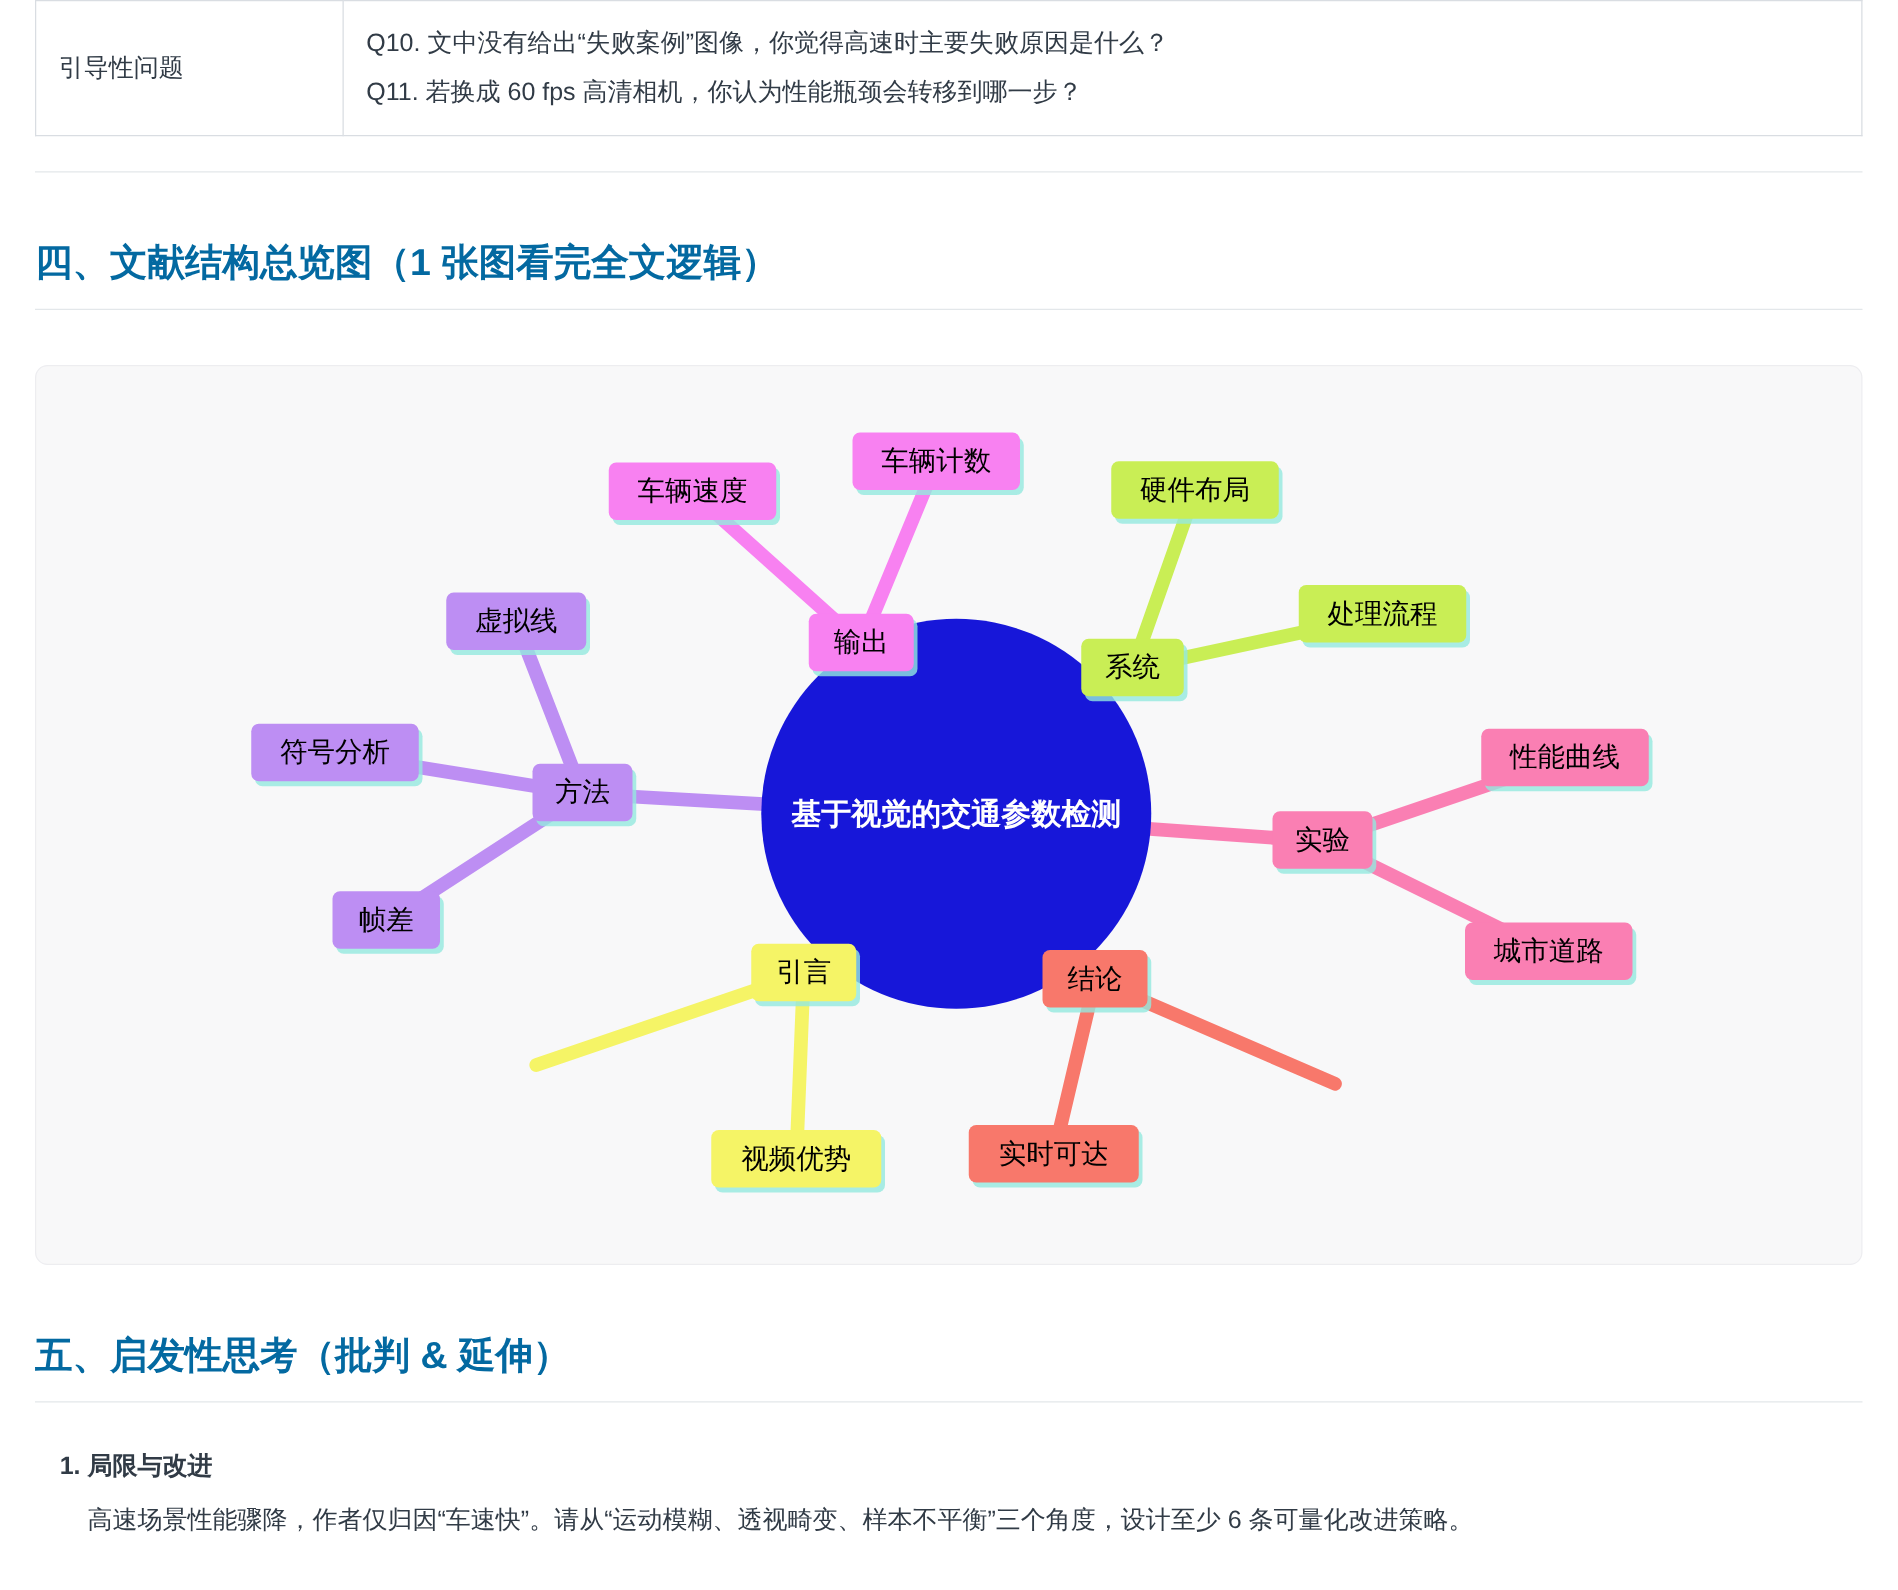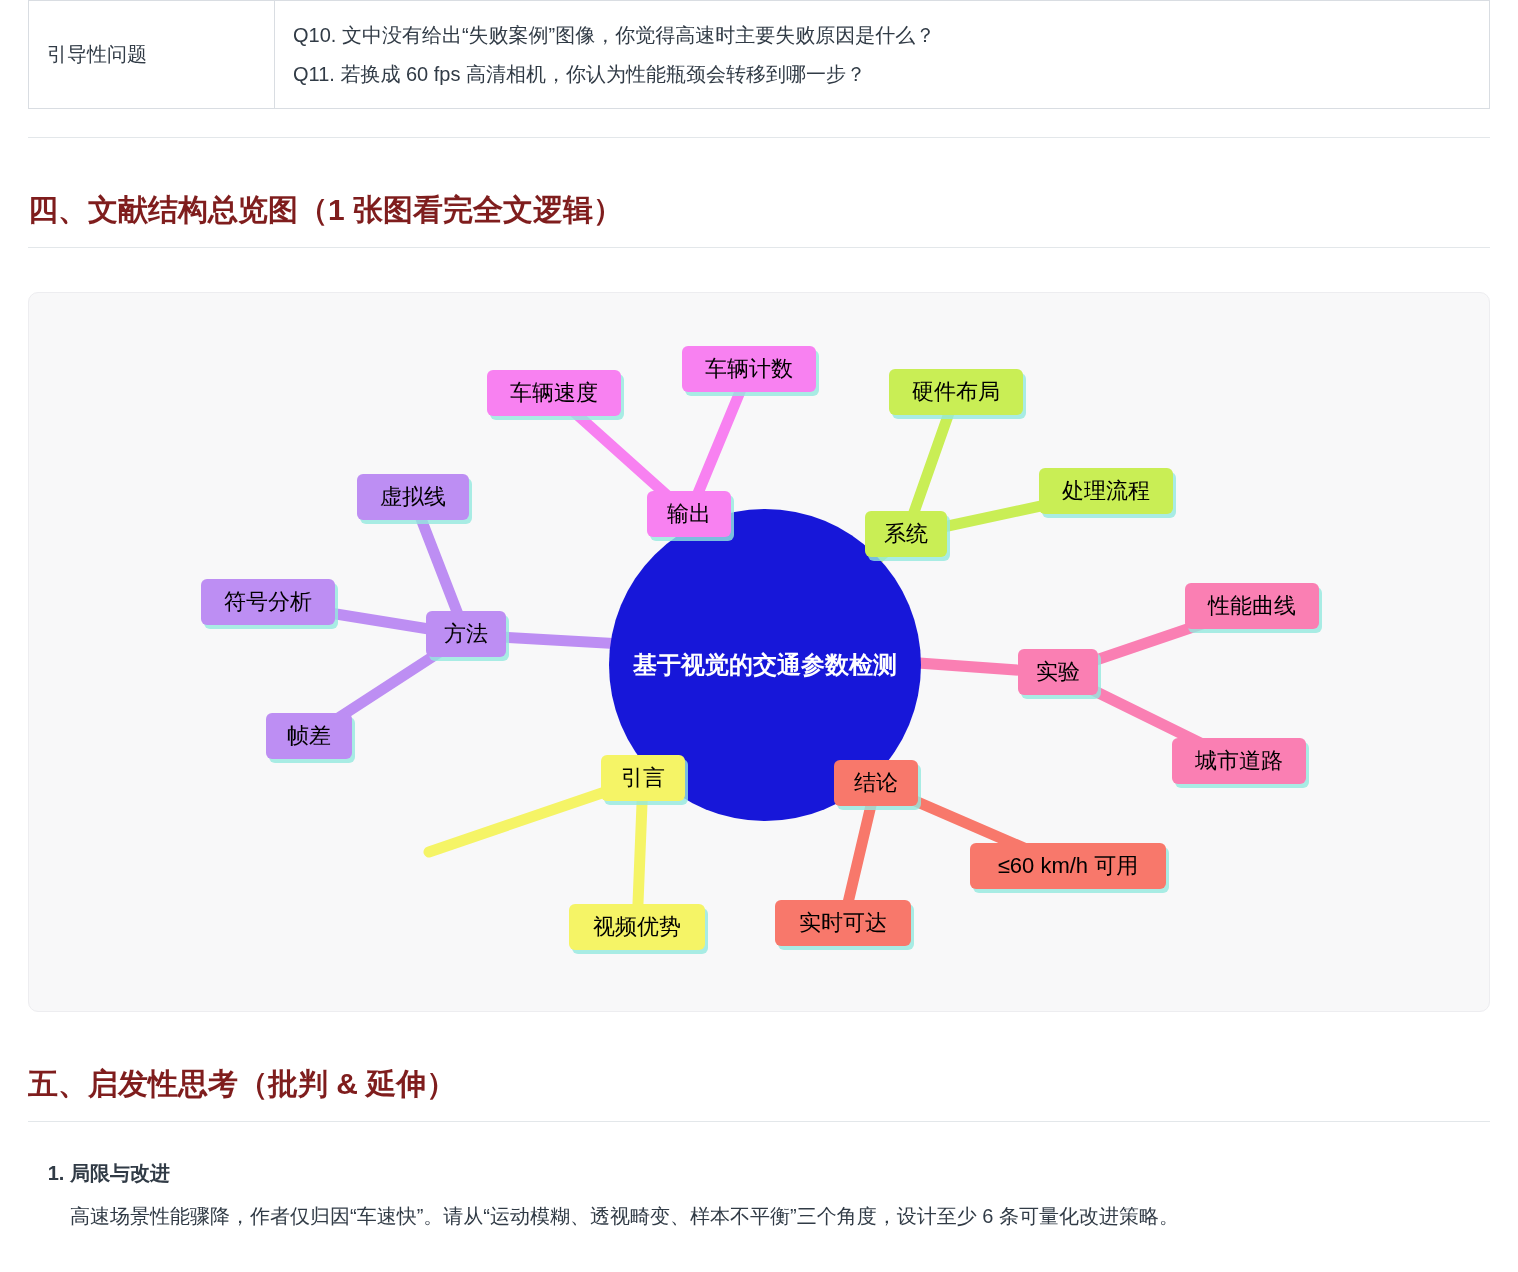--- a/index.html
+++ b/index.html
@@ -13,34 +13,34 @@
 
   
   table.qtable { width: 100%; border-collapse: collapse; font-size: 20px; }
   table.qtable td { border: 1px solid #d9dde2; padding: 10px 18px; vertical-align: middle; }
   td.label-cell { width: 246px; }
   .q-line { margin: 9px 0; line-height: 1.5; }
 
   hr.sep { border: none; border-top: 1px solid #e3e7ea; margin: 28px 0 0; }
 
   h2.sec {
-    font-size: 30px; font-weight: bold; color: #7f1d1d;
+    font-size: 30px; font-weight: bold; color: #0369a1;
     margin: 52px 0 0; padding: 0 0 16px;
     border-bottom: 1px solid #e3e7ea;
   }
 
   
   .mindmap {
     position: relative; margin-top: 44px; height: 720px;
     background: #f8f8f9; border: 1px solid #ededf0; border-radius: 10px;
     overflow: hidden;
   }
   svg.links { position: absolute; left: 0; top: 0; z-index: 0; }
   .center-node {
-    position: absolute; left: 580px; top: 216px; width: 312px; height: 312px;
+    position: absolute; left: 580px; top: 202px; width: 312px; height: 312px;
     border-radius: 50%; background: #1717d9; color: #ffffff;
     display: flex; align-items: center; justify-content: center;
     font-size: 24px; font-weight: bold; text-align: center; z-index: 1;
     padding: 0 6px;
   }
   .node {
     position: absolute; height: 46px; border-radius: 6px;
     display: flex; align-items: center; justify-content: center;
     font-size: 22px; color: #000000; z-index: 2; white-space: nowrap;
     box-shadow: 3px 4px 0 rgba(148, 233, 222, 0.8);
@@ -127,21 +127,20 @@
     <div class="node c-method" style="left:237px; top:420px; width:86px;">帧差</div>
 
     <div class="node c-exp" style="left:989px; top:356px; width:80px;">实验</div>
     <div class="node c-exp" style="left:1156px; top:290px; width:134px;">性能曲线</div>
     <div class="node c-exp" style="left:1143px; top:445px; width:134px;">城市道路</div>
 
     <div class="node c-intro" style="left:572px; top:462px; width:84px;">引言</div>
     <div class="node c-intro" style="left:540px; top:611px; width:136px;">视频优势</div>
 
     <div class="node c-concl" style="left:805px; top:467px; width:84px;">结论</div>
-    <div class="node c-concl" style="left:941px; top:550px; width:196px;">≤60 km/h 可用</div>
     <div class="node c-concl" style="left:746px; top:607px; width:136px;">实时可达</div>
 
   </div>
 
   <h2 class="sec">五、启发性思考（批判 &amp; 延伸）</h2>
 
   <ol class="think">
     <li>
       <strong>局限与改进</strong>
       <p>高速场景性能骤降，作者仅归因“车速快”。请从“运动模糊、透视畸变、样本不平衡”三个角度，设计至少 6 条可量化改进策略。</p>

